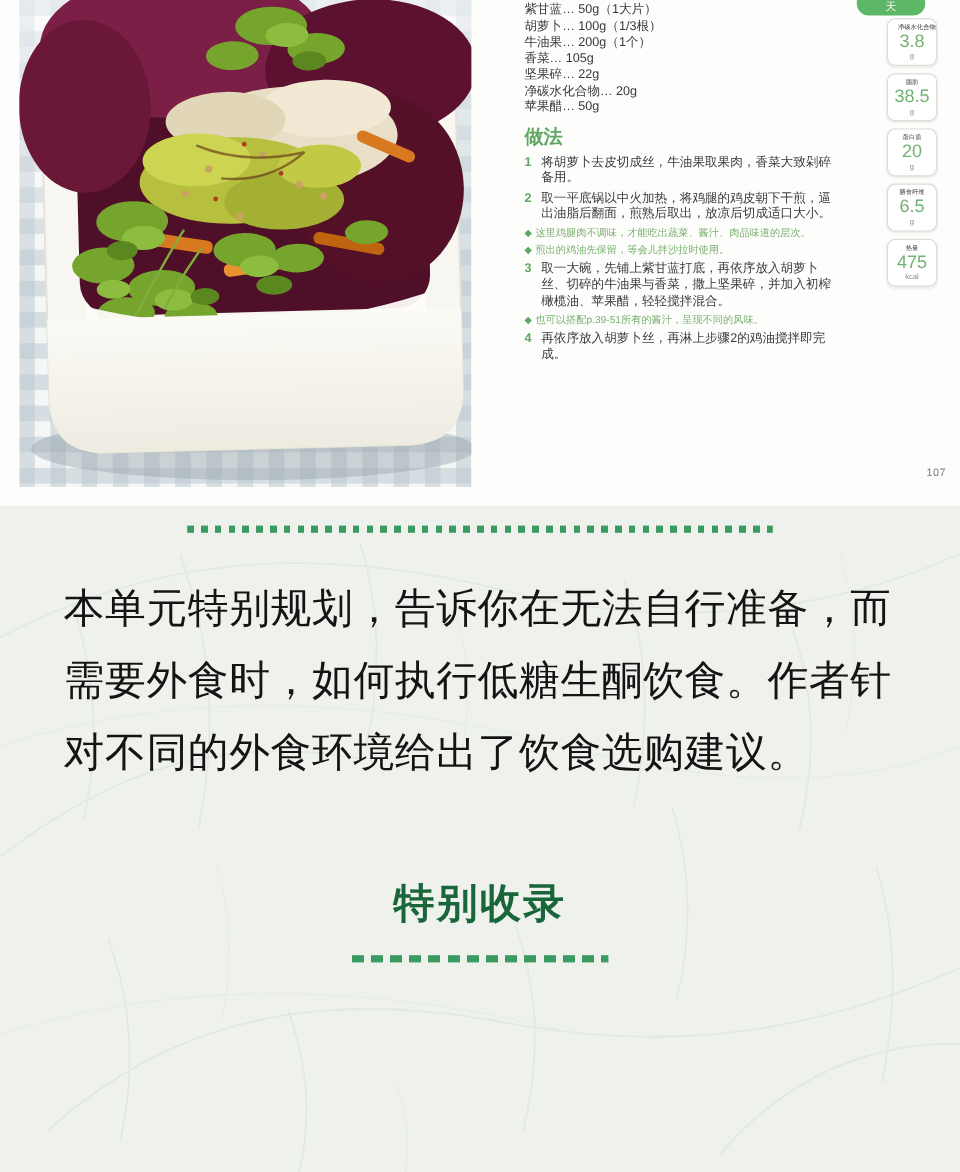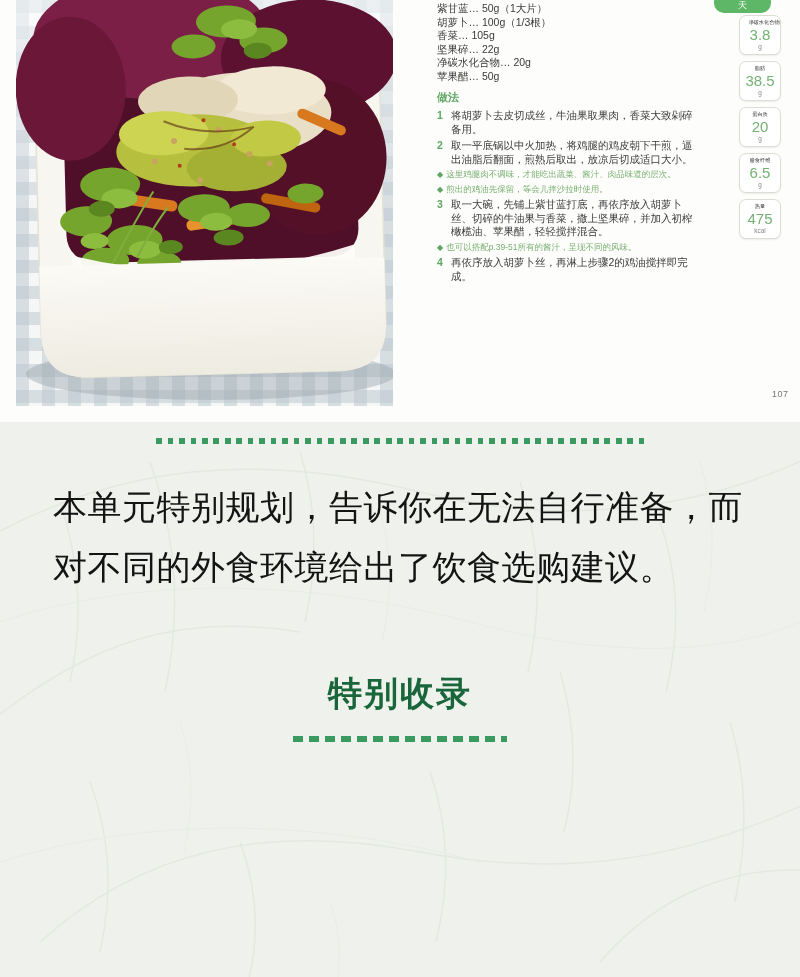--- a/index.html
+++ b/index.html
@@ -7,21 +7,21 @@
           font-family:"Liberation Sans",sans-serif;background:#fff;}
 
   
   .book-page{position:absolute;left:0;top:0;width:800px;height:422px;background:#fdfdfc;
              border-bottom:1px solid #e2e5e0;}
   .photo{position:absolute;left:16px;top:0;width:377px;height:406px;overflow:hidden;}
   .photo svg{display:block;}
 
   .recipe-col{position:absolute;left:437px;top:2px;width:260px;color:#3c3c3c;}
   .ingredients{list-style:none;margin:0;padding:0;font-size:10.5px;line-height:13.5px;color:#3a3a3a;}
-  .method-label{color:#5fa662;font-size:11px;font-weight:bold;margin:7px 0 4px;}
+  .method-label{color:#5fa662;font-size:16px;font-weight:bold;margin:7px 0 4px;}
   .step{display:flex;margin:0 0 3px;font-size:10.5px;line-height:13.5px;color:#3a3a3a;}
   .step .num{flex:none;width:9px;margin-right:5px;color:#5fa662;font-weight:bold;}
   .tip{display:flex;margin:0 0 3px;font-size:8.5px;line-height:11.5px;color:#79b06f;}
   .tip .tip-icon{flex:none;margin-right:3px;font-size:8px;color:#5fa662;}
 
   .badges{position:absolute;left:739px;top:15px;width:42px;display:flex;flex-direction:column;gap:6px;}
   .badge{background:#fff;border:1px solid #ddddd8;border-radius:7px;box-shadow:0 1px 2px rgba(0,0,0,.07);
          text-align:center;padding:2px 0 3px;}
   .b-label{font-size:9px;color:#333;transform:scale(.58);transform-origin:center;white-space:nowrap;height:9px;line-height:9px;}
   .b-value{font-size:15px;line-height:16px;color:#74b274;}
@@ -153,20 +153,21 @@
           <path d="M55,252 Q195,290 338,248 L338,264 Q195,302 55,268 Z" fill="#fdfcf8" opacity="0.95"></path>
           <path d="M22,262 L367,262 L367,328 Q367,374 321,374 L68,374 Q22,374 22,328 Z" fill="url(#frontface)"></path>
         </g>
       </svg>
     </div>
 
     <div class="recipe-col">
       <ul class="ingredients">
         <li>紫甘蓝… 50g（1大片）</li>
         <li>胡萝卜… 100g（1/3根）</li>
+        <li>牛油果… 200g（1个）</li>
         <li>香菜… 105g</li>
         <li>坚果碎… 22g</li>
         <li>净碳水化合物… 20g</li>
         <li>苹果醋… 50g</li>
       </ul>
 
       <div class="method-label">做法</div>
 
       <div class="step">
         <span class="num">1</span>
@@ -257,19 +258,20 @@
           <path d="M700,40 q22,70 4,150"></path>
         <path d="M180,300 q20,60 4,130"></path>
           <path d="M330,480 q18,50 2,100"></path>
       </g>
     </svg>
 
     <div class="dotted"></div>
 
     <div class="para">
       <p class="line">本单元特别规划，告诉你在无法自行准备，而</p>
+      <p class="line">需要外食时，如何执行低糖生酮饮食。作者针</p>
       <p class="line">对不同的外食环境给出了饮食选购建议。</p>
     </div>
 
     <h2 class="promo-subtitle">特别收录</h2>
     <div class="dashed"></div>
   </section>
 </div>
 
 </body></html>

